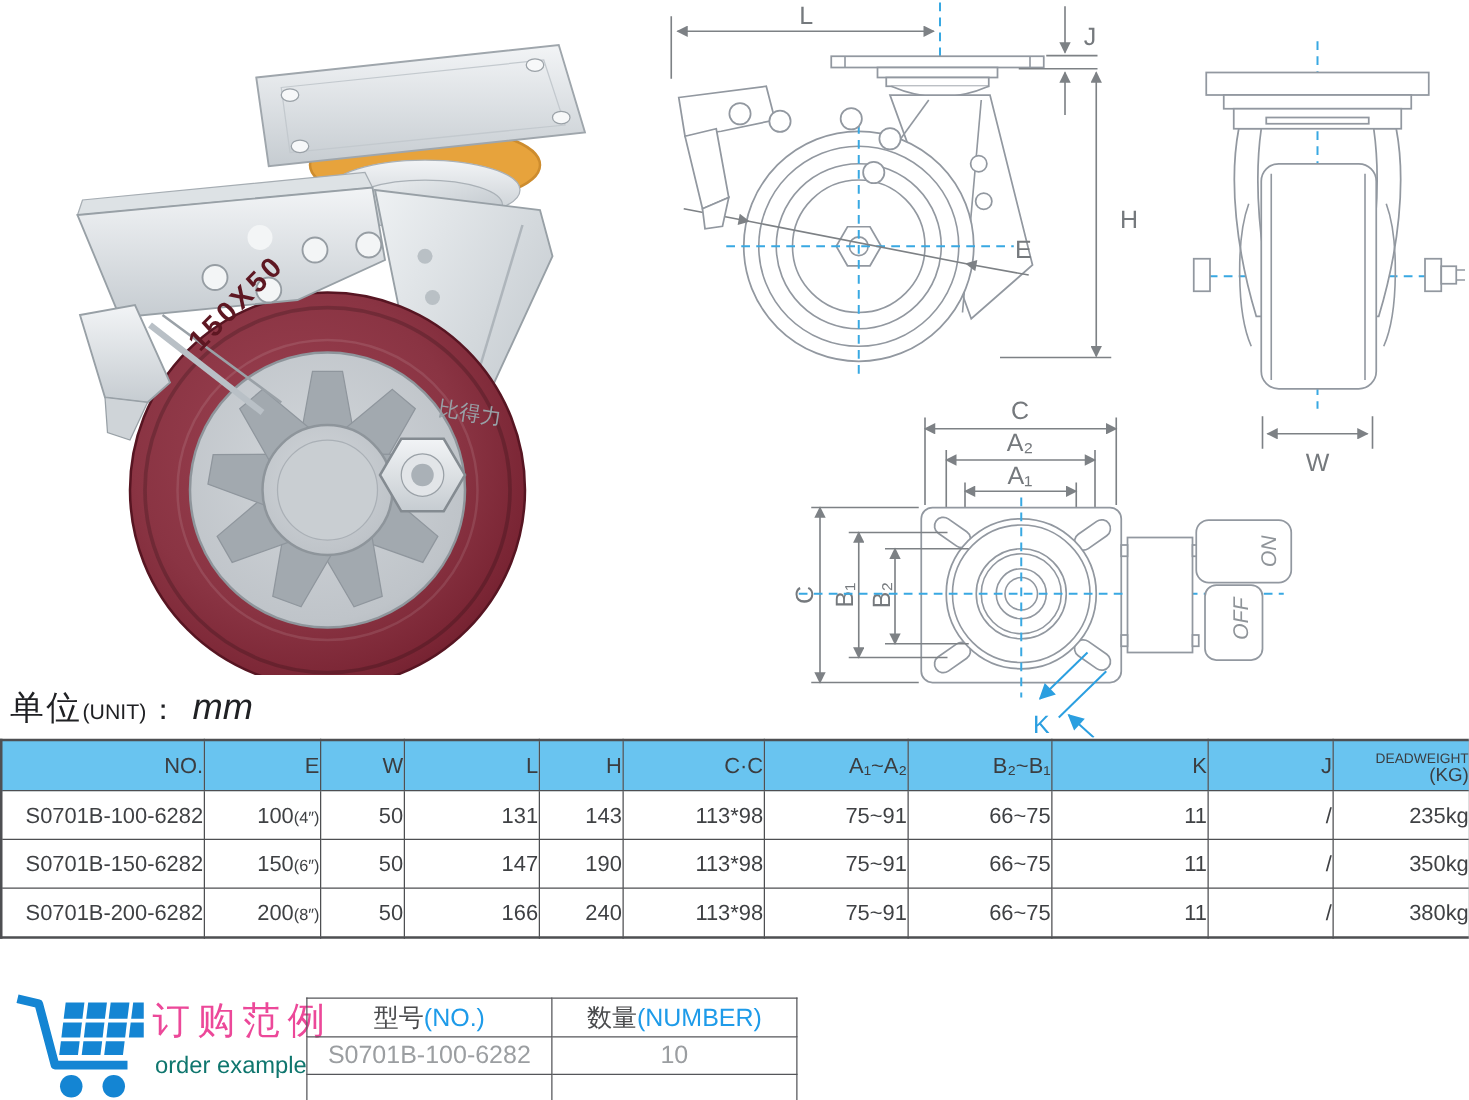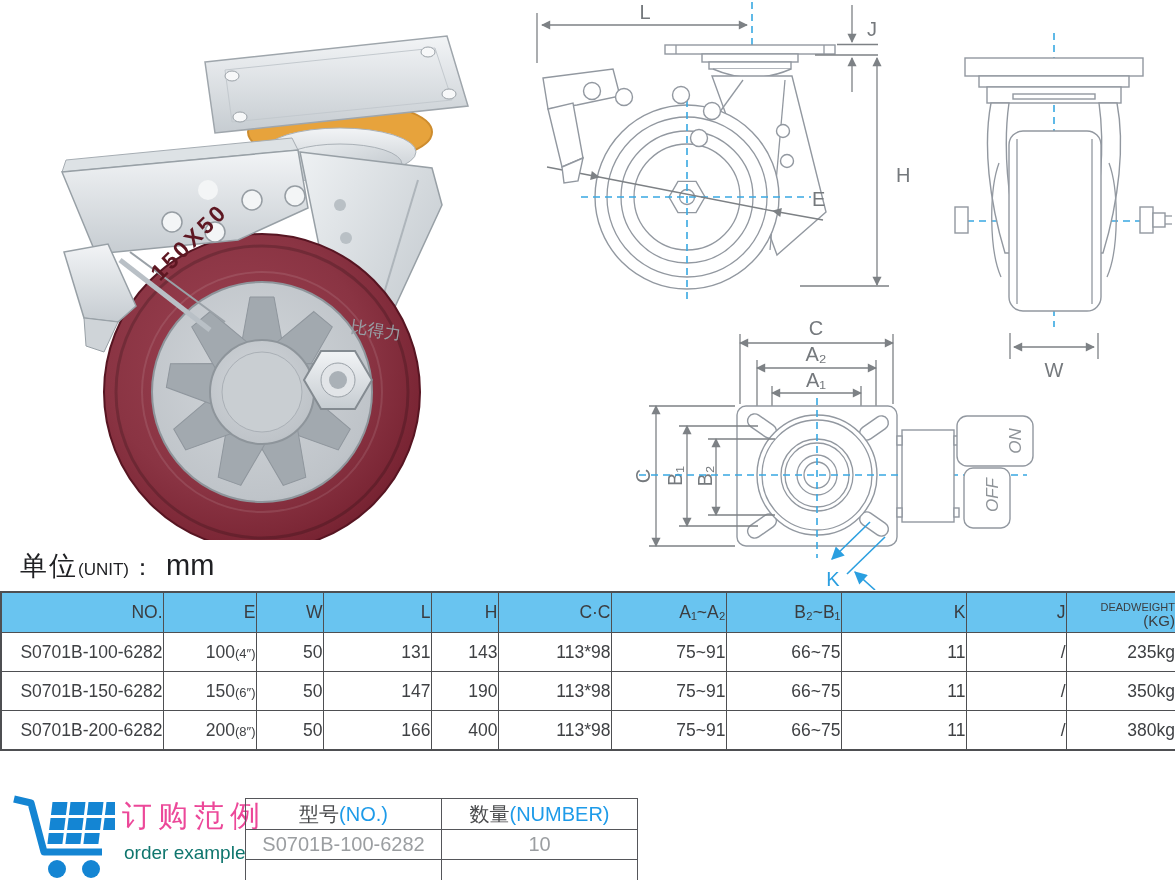--- a/index.html
+++ b/index.html
@@ -14,25 +14,25 @@
   .dr{fill:#fff;stroke:#9096:9b;}
   .dr,.drn{stroke:#9298 9d;}
   .dr{stroke:#9298a0;stroke-width:1.4;}
   .drn{fill:none;stroke:#9298a0;stroke-width:1.3;}
   .dim{fill:none;stroke:#7d8185;stroke-width:1.3;}
   .cl{fill:none;stroke:#38A8E2;stroke-width:1.6;stroke-dasharray:7 5;}
   .dimtxt{font-size:20px;fill:#75797d;}
   .ktxt{font-size:20px;fill:#2B9FE0;}
   .pedaltxt{font-size:17px;fill:#8f9499;font-style:italic;}
   
-  .unit-line{display:flex;align-items:baseline;color:#202124;margin-left:12px;}
+  .unit-line{display:flex;align-items:baseline;color:#202124;}
   .unit-zh{font-size:27px;letter-spacing:2px;}
   .unit-en{font-size:17px;}
   .unit-sep{font-size:23px;margin:0 12px 0 2px;}
-  .unit-val{font-size:29px;}
+  .unit-val{font-size:29px;font-style:italic;}
   
   table.spec{border-collapse:collapse;table-layout:fixed;width:1175px;border:2px solid #4e4f52;}
   table.spec th,table.spec td{border:1.6px solid #4e4f52;text-align:right;vertical-align:middle;padding:0;}
   table.spec th{background:#69C4F0;font-weight:normal;font-size:17.5px;height:39px;color:#3b3d40;}
   table.spec td{height:38px;font-size:17.5px;color:#3f4144;background:#fff;}
   .small-inch{font-size:13px;}
   .dw1{font-size:11px;line-height:16px;letter-spacing:0px;}
   .dw2{font-size:15px;line-height:11px;}
   
   .ttl-zh{font-size:30px;color:#ec4899;letter-spacing:6px;}
@@ -387,21 +387,21 @@
     <td>66~75</td>
     <td>11</td>
     <td>/</td>
     <td>350kg</td>
   </tr>
   <tr>
     <td>S0701B-200-6282</td>
     <td><span>200</span><span class="small-inch">(8″)</span></td>
     <td>50</td>
     <td>166</td>
-    <td>400</td>
+    <td>240</td>
     <td>113*98</td>
     <td>75~91</td>
     <td>66~75</td>
     <td>11</td>
     <td>/</td>
     <td>380kg</td>
   </tr>
 </tbody>
   </table>
 

